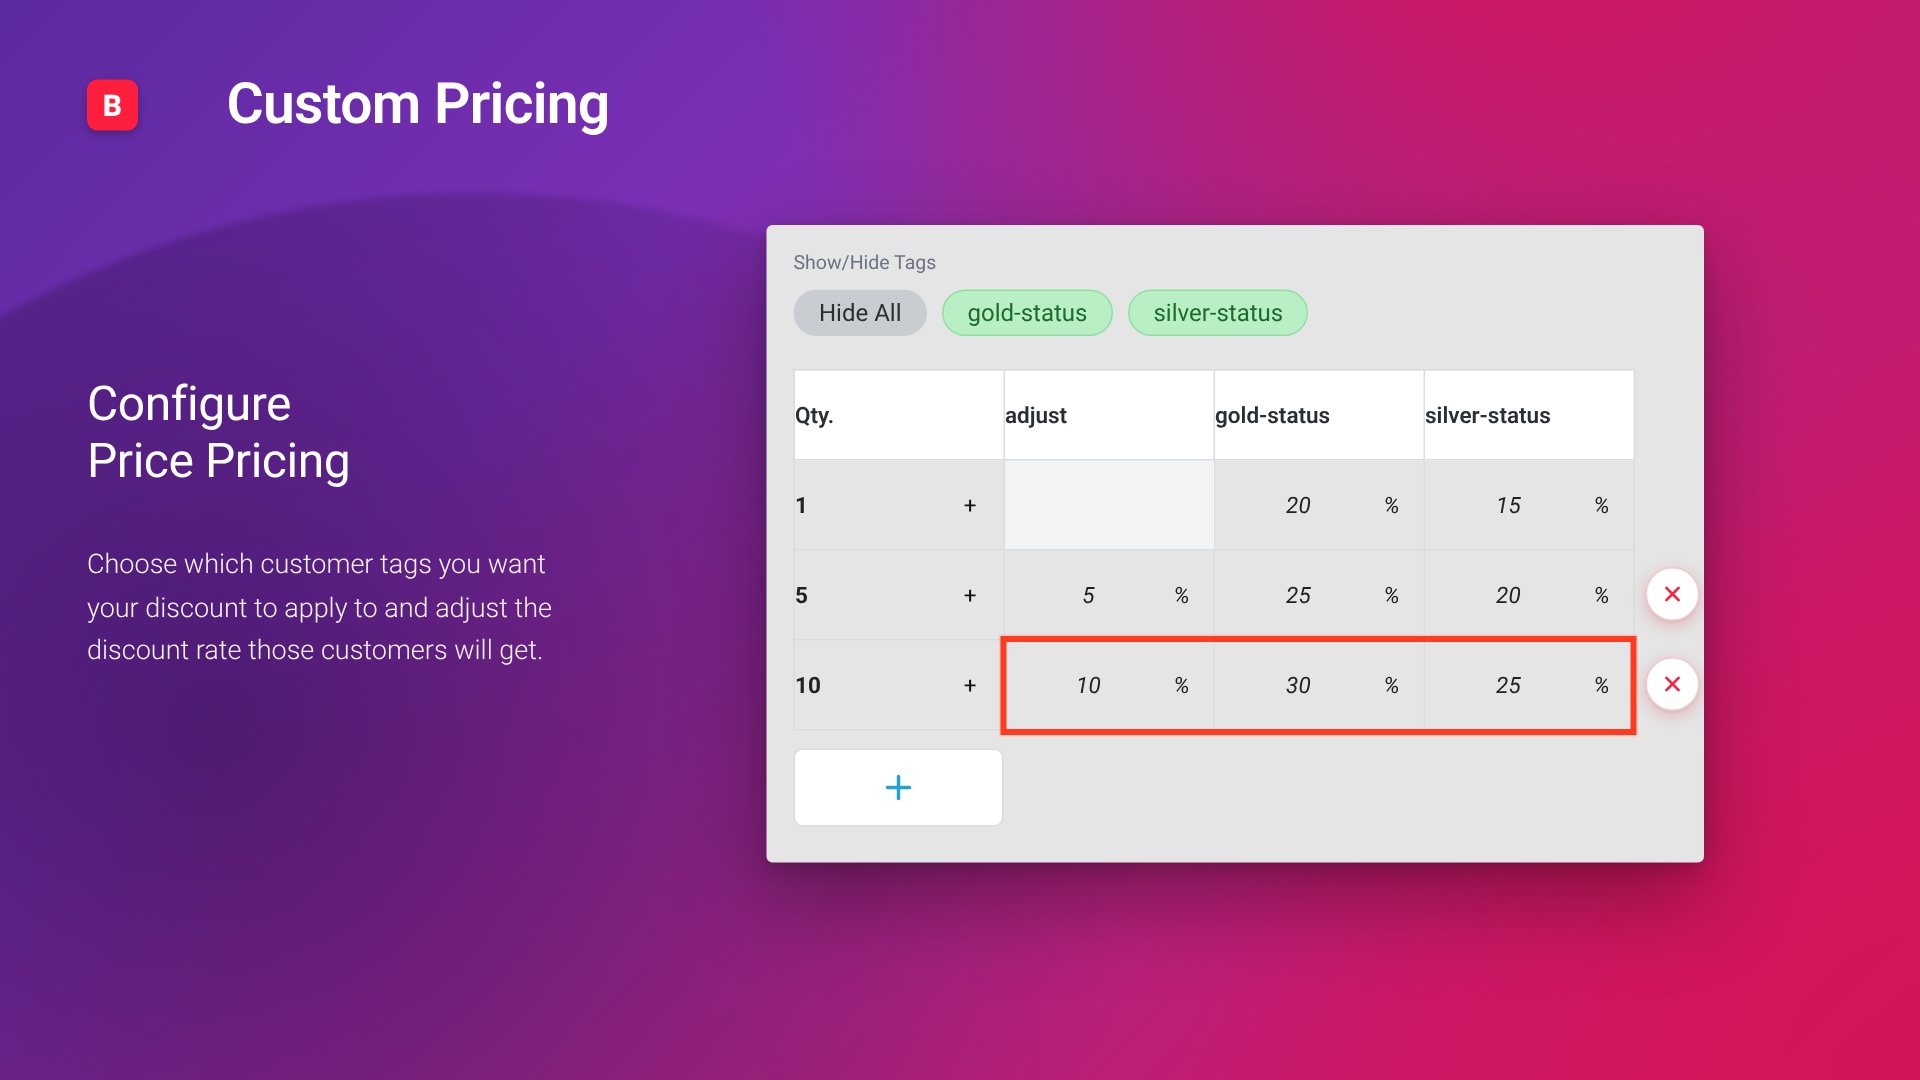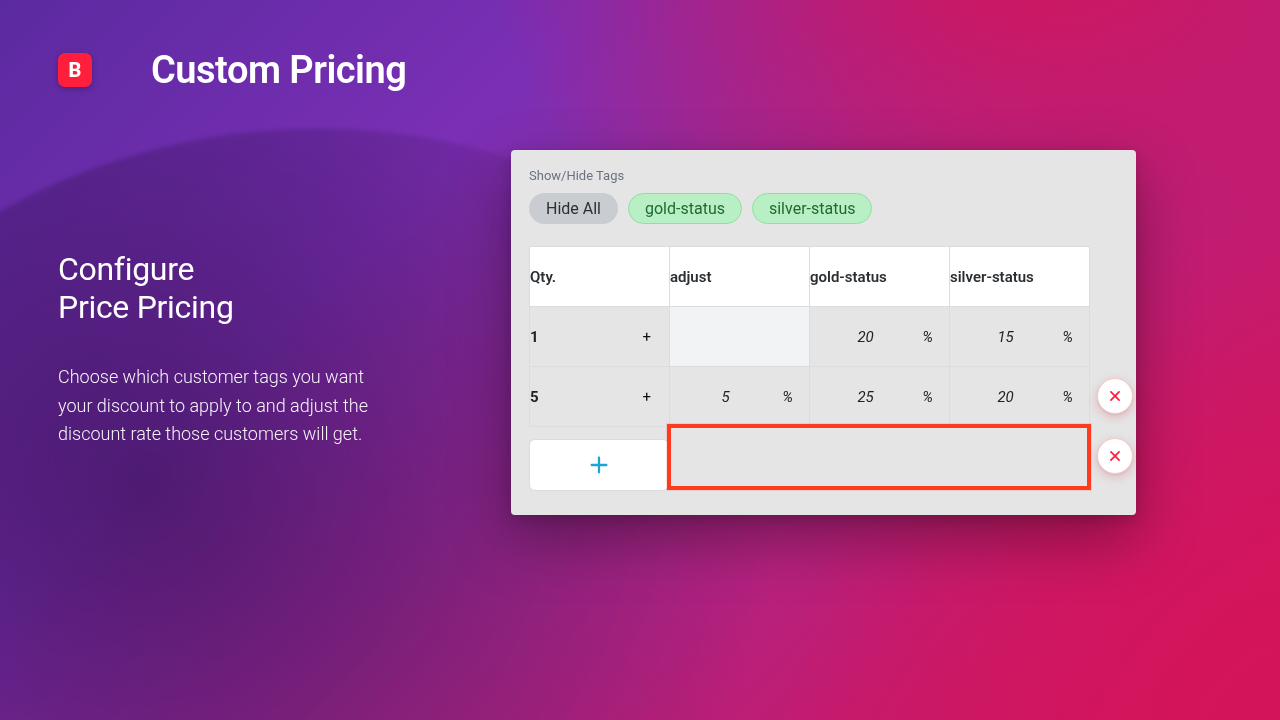--- a/index.html
+++ b/index.html
@@ -247,20 +247,38 @@
           </td>
           <td class="valcell">
             <span class="num">25</span>
             <span class="unit">%</span>
           </td>
           <td class="valcell">
             <span class="num">20</span>
             <span class="unit">%</span>
           </td>
         </tr>
+        <tr>
+          <td class="qtycell">
+            <span>10</span>
+            <span class="plus">+</span>
+          </td>
+          <td class="valcell">
+            <span class="num">10</span>
+            <span class="unit">%</span>
+          </td>
+          <td class="valcell">
+            <span class="num">30</span>
+            <span class="unit">%</span>
+          </td>
+          <td class="valcell">
+            <span class="num">25</span>
+            <span class="unit">%</span>
+          </td>
+        </tr>
       </tbody>
     </table>
 
     <div class="highlight" style="left:138px; top:178px; width:424px; height:66px;"></div>
 
     <div class="del-btn" style="left:568px; top:132px;">
       <svg viewBox="0 0 24 24" fill="none" stroke="currentColor" stroke-width="3" stroke-linecap="round">
           <line x1="5" y1="5" x2="19" y2="19"></line>
           <line x1="19" y1="5" x2="5" y2="19"></line>
         </svg>

